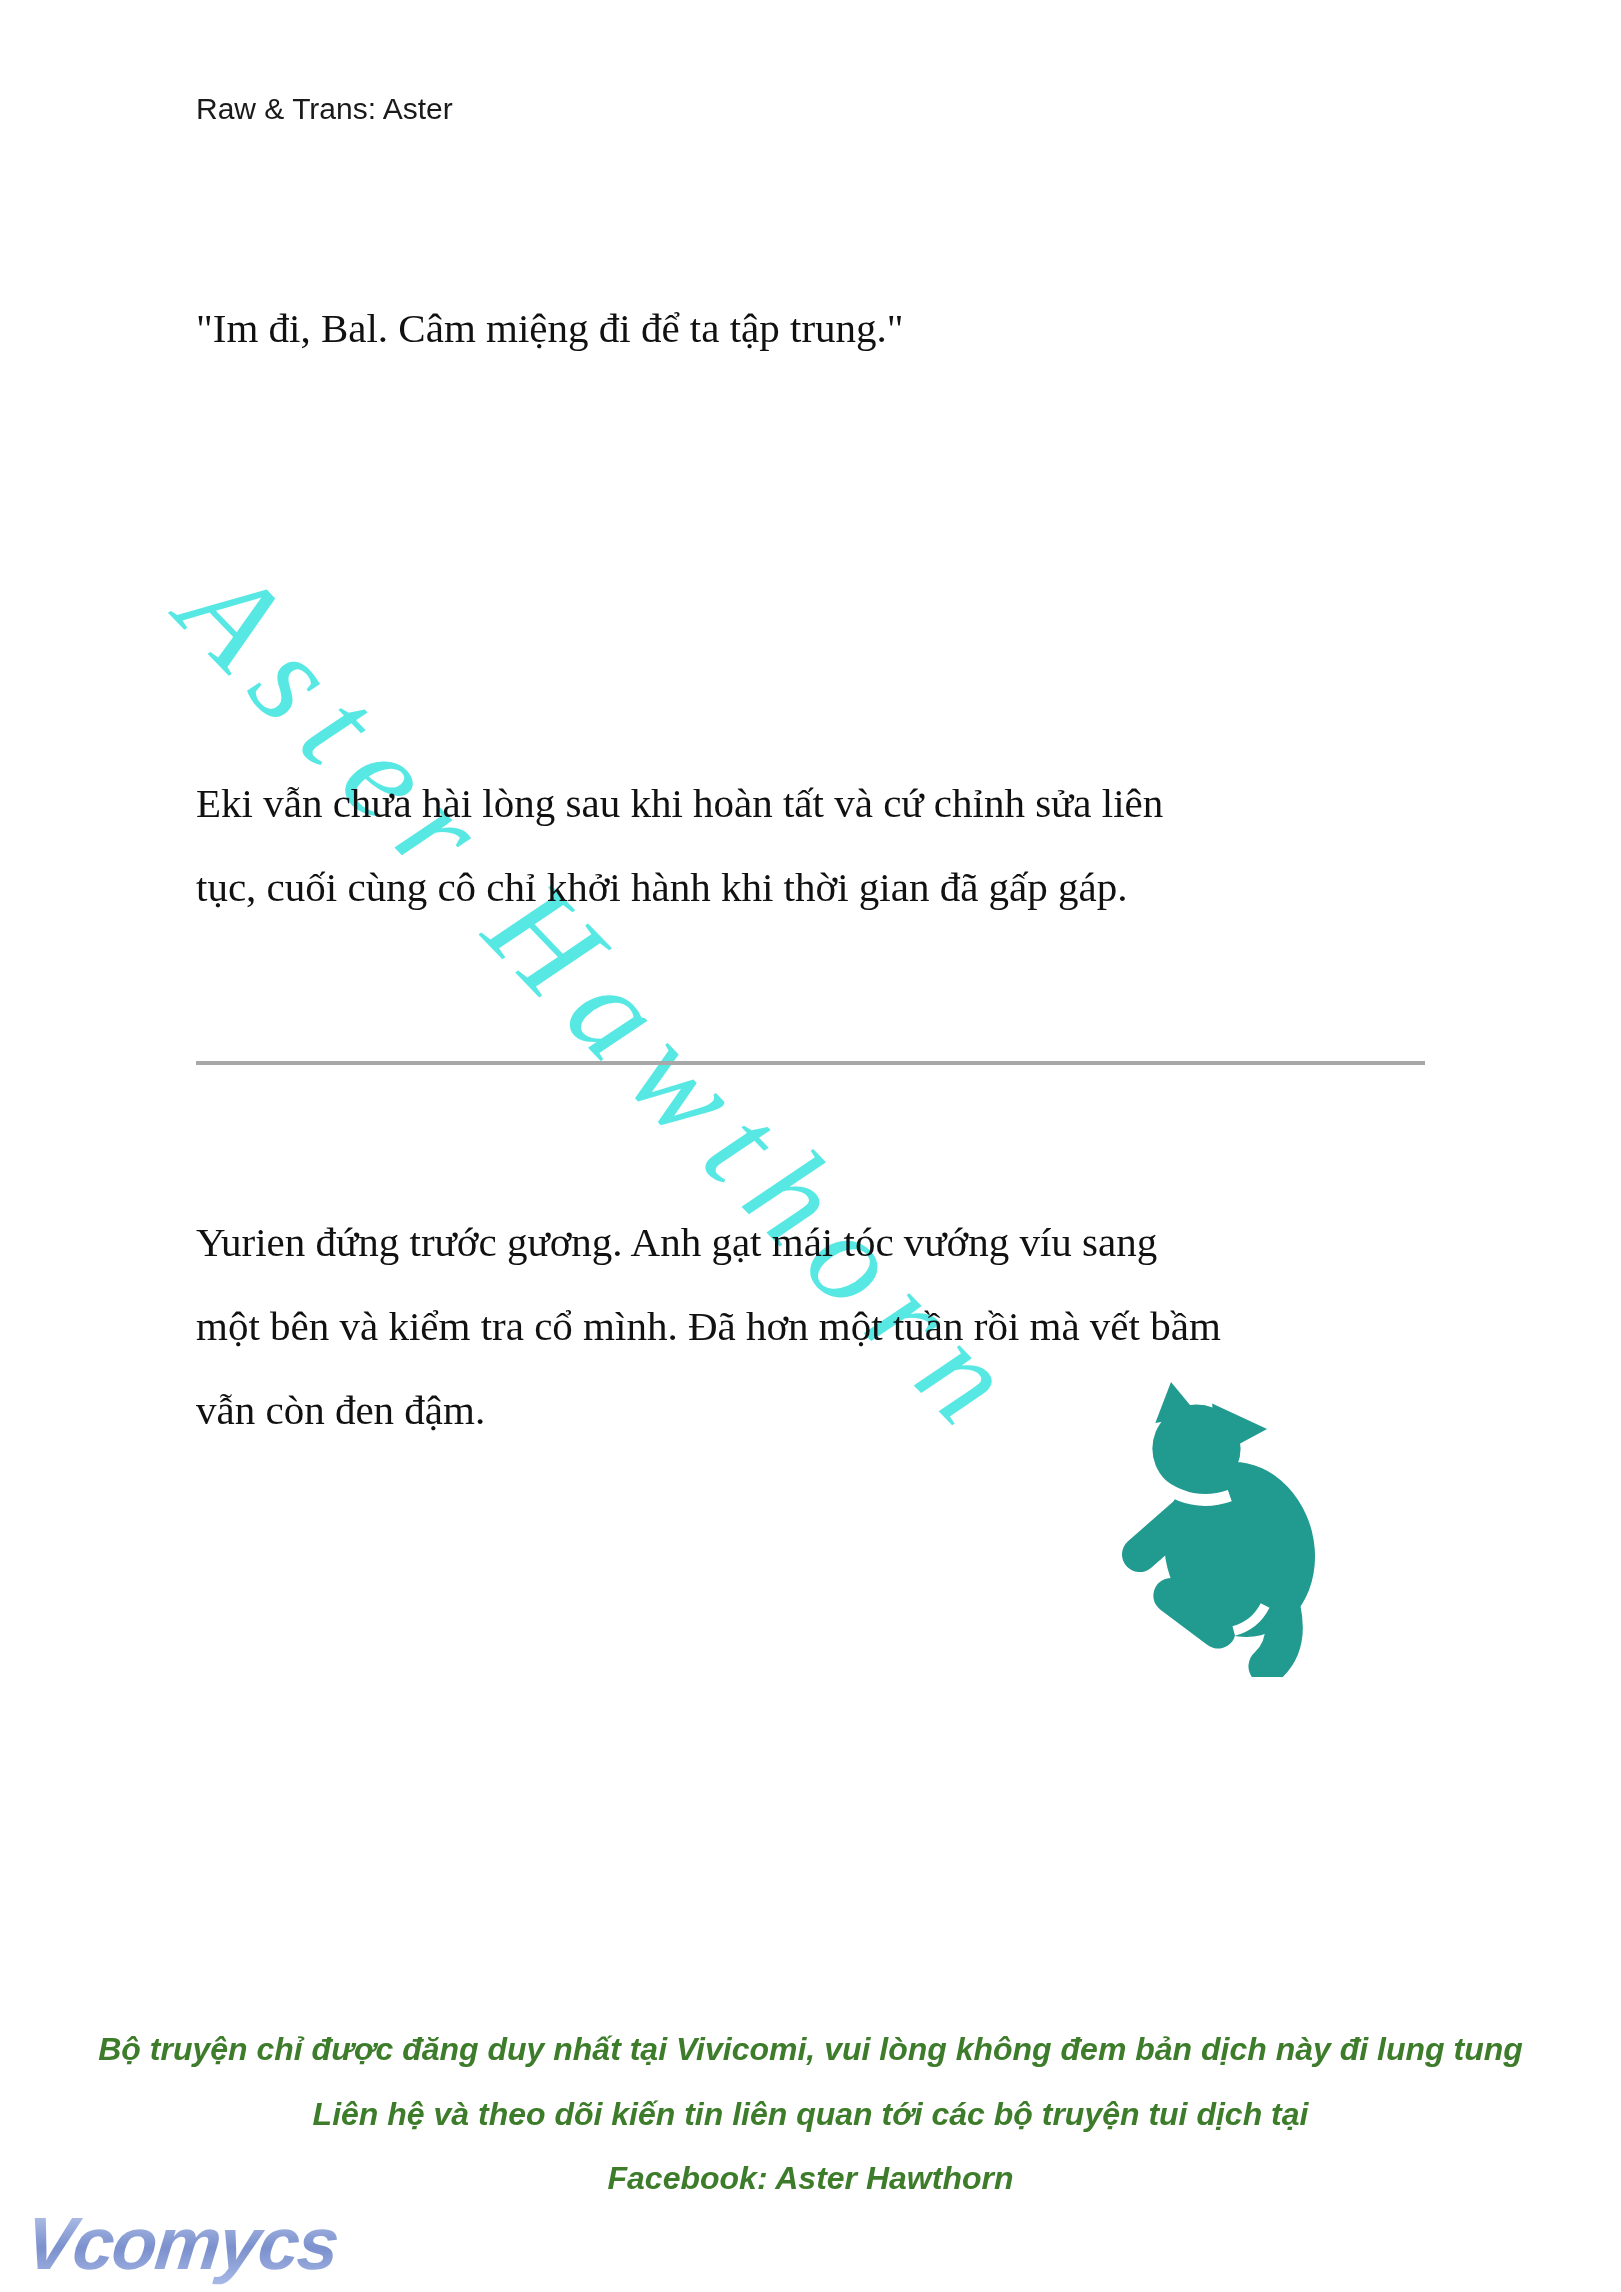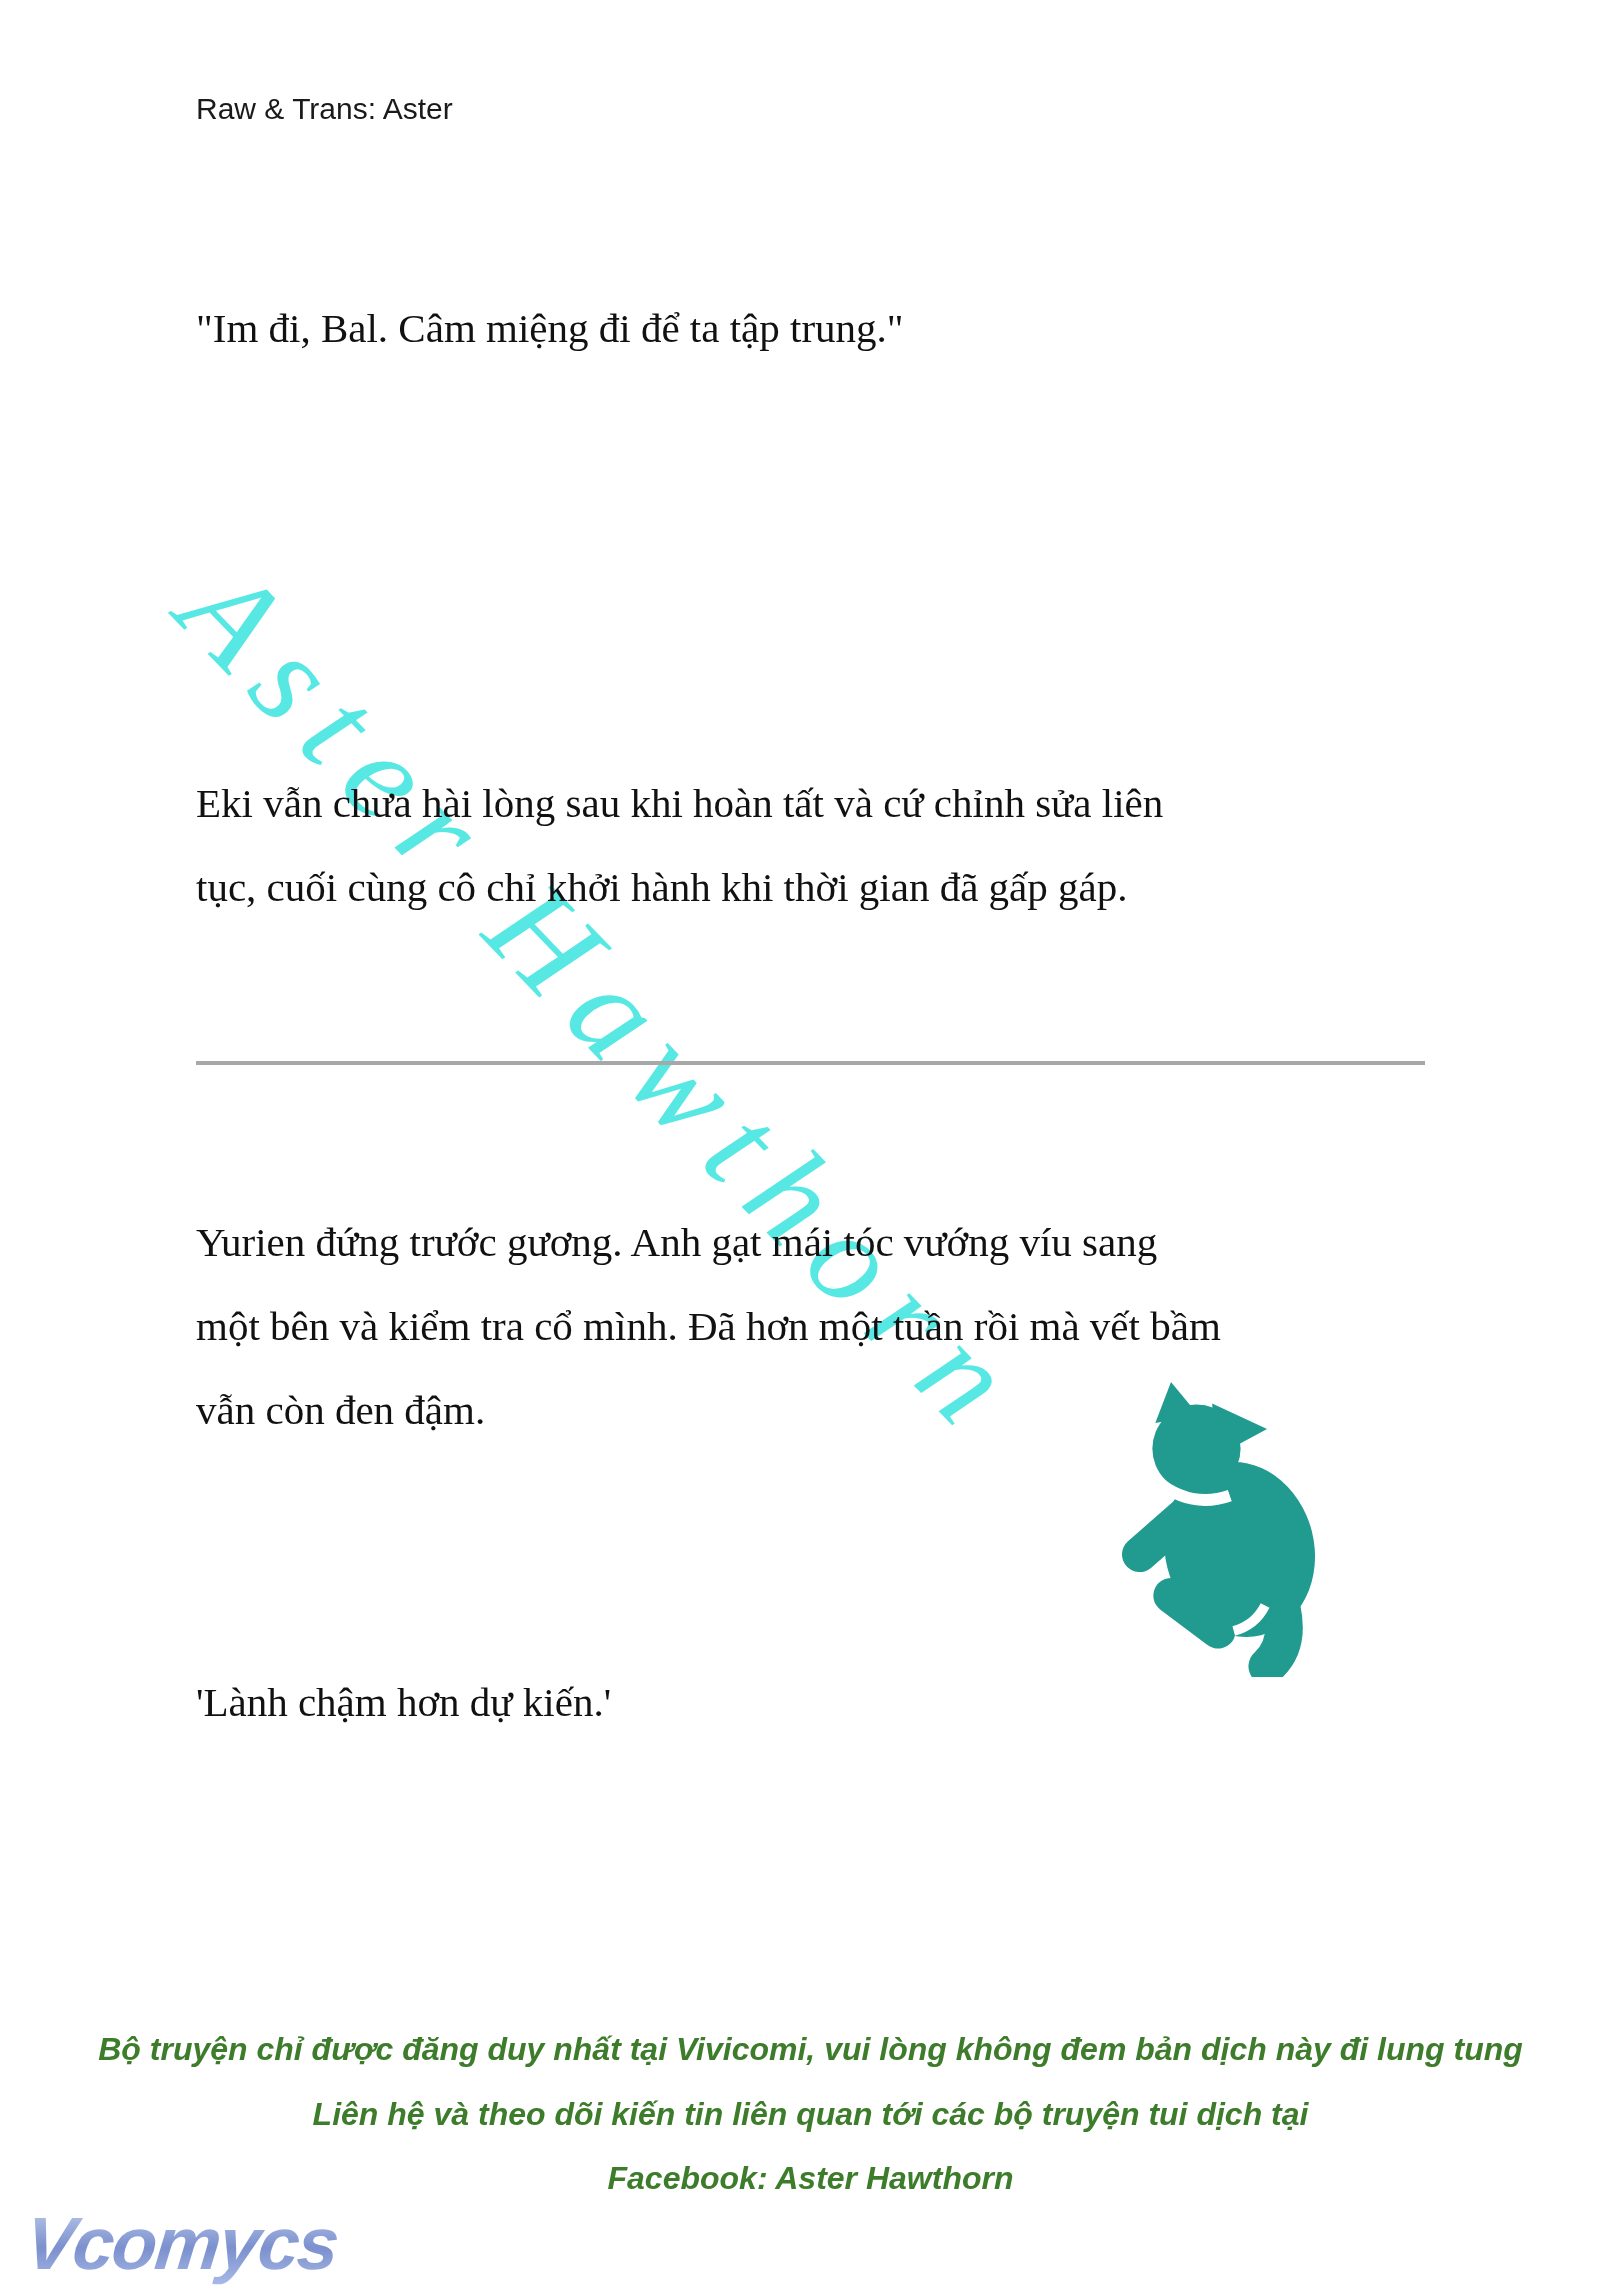--- a/index.html
+++ b/index.html
@@ -81,23 +81,20 @@
       <div class="line">tục, cuối cùng cô chỉ khởi hành khi thời gian đã gấp gáp.</div>
     </div>
 
   <div class="divider"></div>
 
   <div class="para p4">
       <div class="line">Yurien đứng trước gương. Anh gạt mái tóc vướng víu sang</div>
       <div class="line">một bên và kiểm tra cổ mình. Đã hơn một tuần rồi mà vết bầm</div>
       <div class="line">vẫn còn đen đậm.</div>
     </div>
-  <div class="para p5">
-      <div class="line">'Lành chậm hơn dự kiến.'</div>
-    </div>
 
   <svg class="cat" viewBox="0 0 205 305" aria-hidden="true">
 
     <polygon class="body-fill" points="52,4 80,38 36,46"></polygon>
     <polygon class="body-fill" points="150,52 94,26 98,80"></polygon>
 
     <circle class="body-fill" cx="78" cy="72" r="45"></circle>
 
     <ellipse class="body-fill" cx="122" cy="175" rx="76" ry="90" transform="rotate(-14 122 175)"></ellipse>
 

